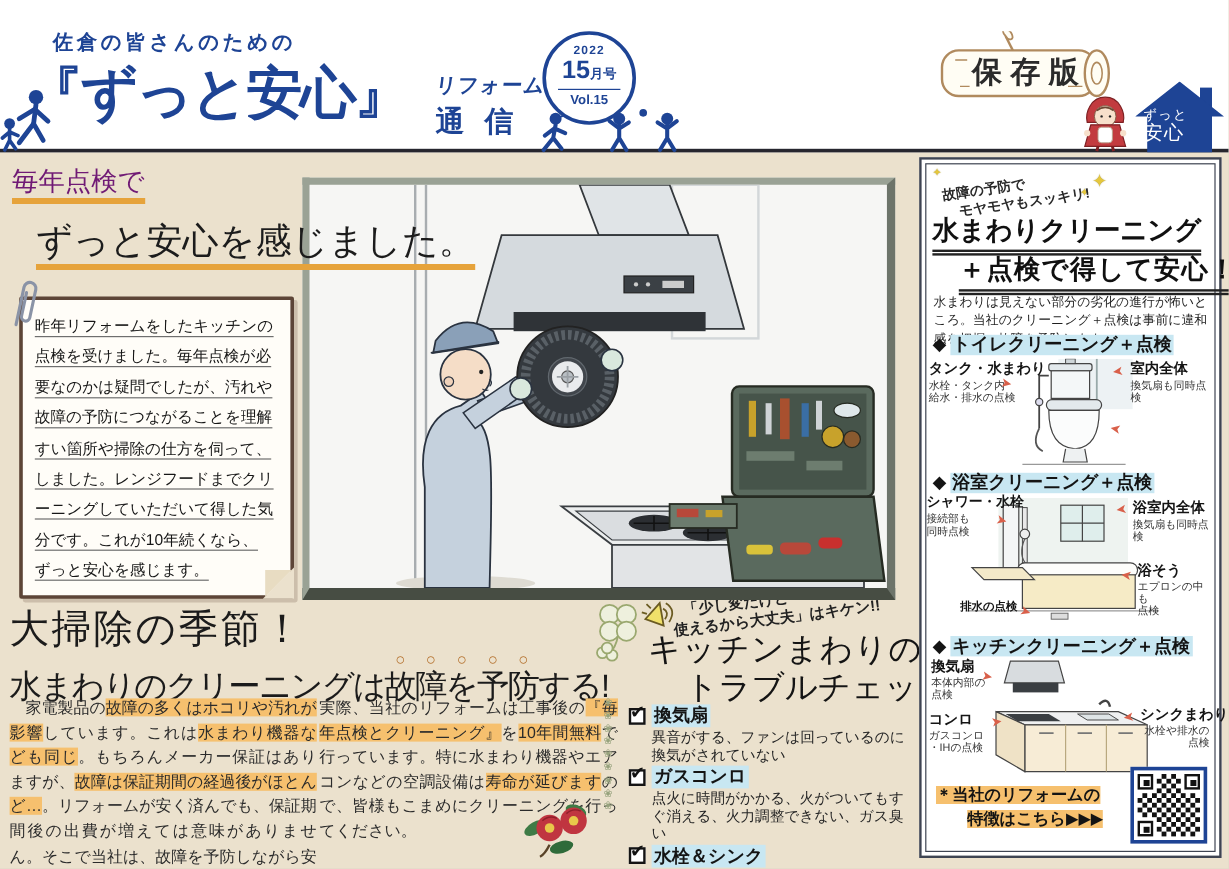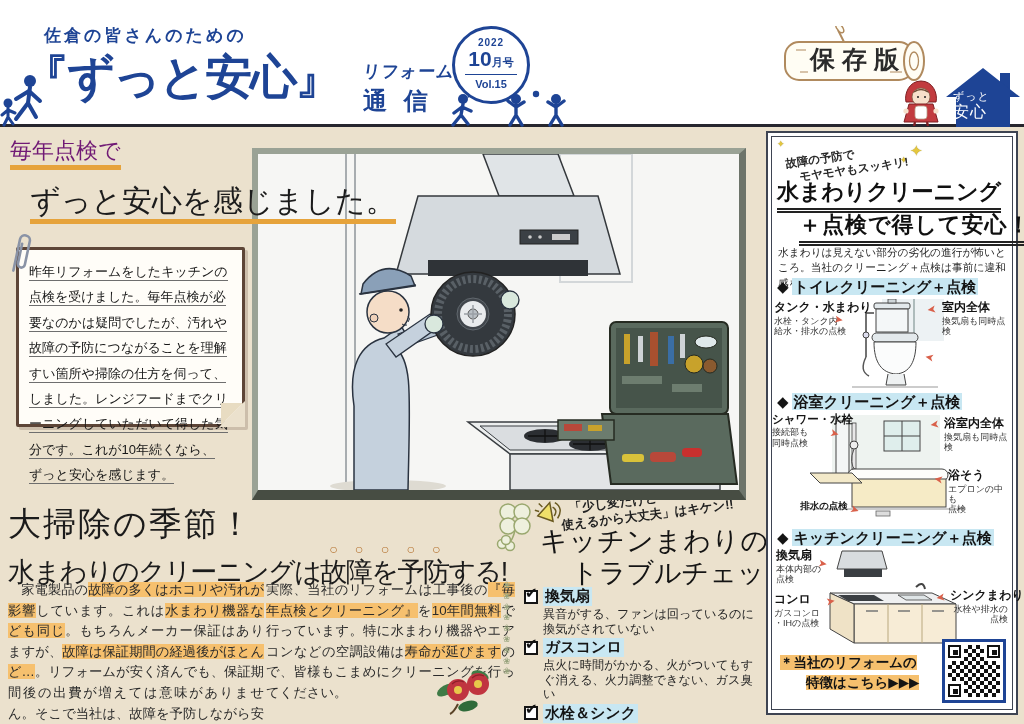--- a/index.html
+++ b/index.html
@@ -31,21 +31,21 @@
   .mascot { position:absolute; left:900px; top:78px; }
   .house { position:absolute; left:946px; top:68px; width:74px; height:59px; }
   .house-text { position:absolute; left:7px; top:23px; color:#fff; font-weight:normal; line-height:1; }
   .house-text .h1 { display:block; font-size:11px; letter-spacing:1px; }
   .house-text .h2 { display:block; font-size:16px; letter-spacing:1px; margin-top:2px; }
 
   
   .t-head1 { position:absolute; left:10px; top:136px; font-size:22px; color:#701a75; z-index:6; white-space:nowrap; }
   .t-head2 { position:absolute; left:30px; top:181px; font-size:30px; color:#1c1c1c; z-index:6; white-space:nowrap; }
   .u-orange { border-bottom:5px solid #e6a33b; padding-bottom:2px; }
-  .note { position:absolute; left:16px; top:247px; width:229px; height:180px; background:#fffdf8;
+  .note { position:absolute; left:16px; top:247px; width:229px; height:252px; background:#fffdf8;
           border:3px solid #5d4537; border-radius:2px; box-shadow:3px 3px 0 rgba(95,70,50,.22);
           z-index:4; padding:9px 6px 20px 10px; }
   .note-line { font-size:13px; line-height:25.4px; color:#161616; white-space:nowrap; }
   .note-line span { border-bottom:1.3px solid #6e6e6e; padding-bottom:1px; }
   .note-fold { position:absolute; right:-3px; bottom:-3px; width:0; height:0;
                border-bottom:26px solid #ebe1cd; border-left:26px solid transparent; }
   .note-fold::after { content:""; position:absolute; left:-24px; top:2px; width:0; height:0;
                border-top:22px solid #e8dcc2; border-right:22px solid transparent; }
   .paperclip { position:absolute; left:-8px; top:-18px; transform:rotate(12deg); }
 
@@ -123,21 +123,21 @@
 
   <div class="header">
     <div class="tagline">佐倉の皆さんのための</div>
     <div class="title-big">『ずっと安心』</div>
     <div class="title-suffix">
       <span class="ts1">リフォーム</span>
       <span class="ts2">通 信</span>
     </div>
     <div class="badge">
       <span class="badge-year">2022</span>
-      <span class="badge-issue"><span class="badge-issue-no">10</span><span class="badge-issue-suffix">月号</span></span>
+      <span class="badge-issue"><span class="badge-issue-no">15</span><span class="badge-issue-suffix">月号</span></span>
       <span class="badge-vol">Vol.15</span>
     </div>
 
     <svg class="header-figs" width="580" height="58" viewBox="0 0 580 58">
       <g fill="none" stroke="#1e4495" stroke-width="4" stroke-linecap="round">
         <circle cx="30" cy="12" r="6" fill="#1e4495" stroke="none"></circle>
         <path d="M30,18 L28,34"></path>
         <path d="M29,22 L16,30 M29,22 L40,32"></path>
         <path d="M28,34 L16,50 M28,34 L36,48"></path>
         <circle cx="8" cy="34" r="4.5" fill="#1e4495" stroke="none"></circle>

